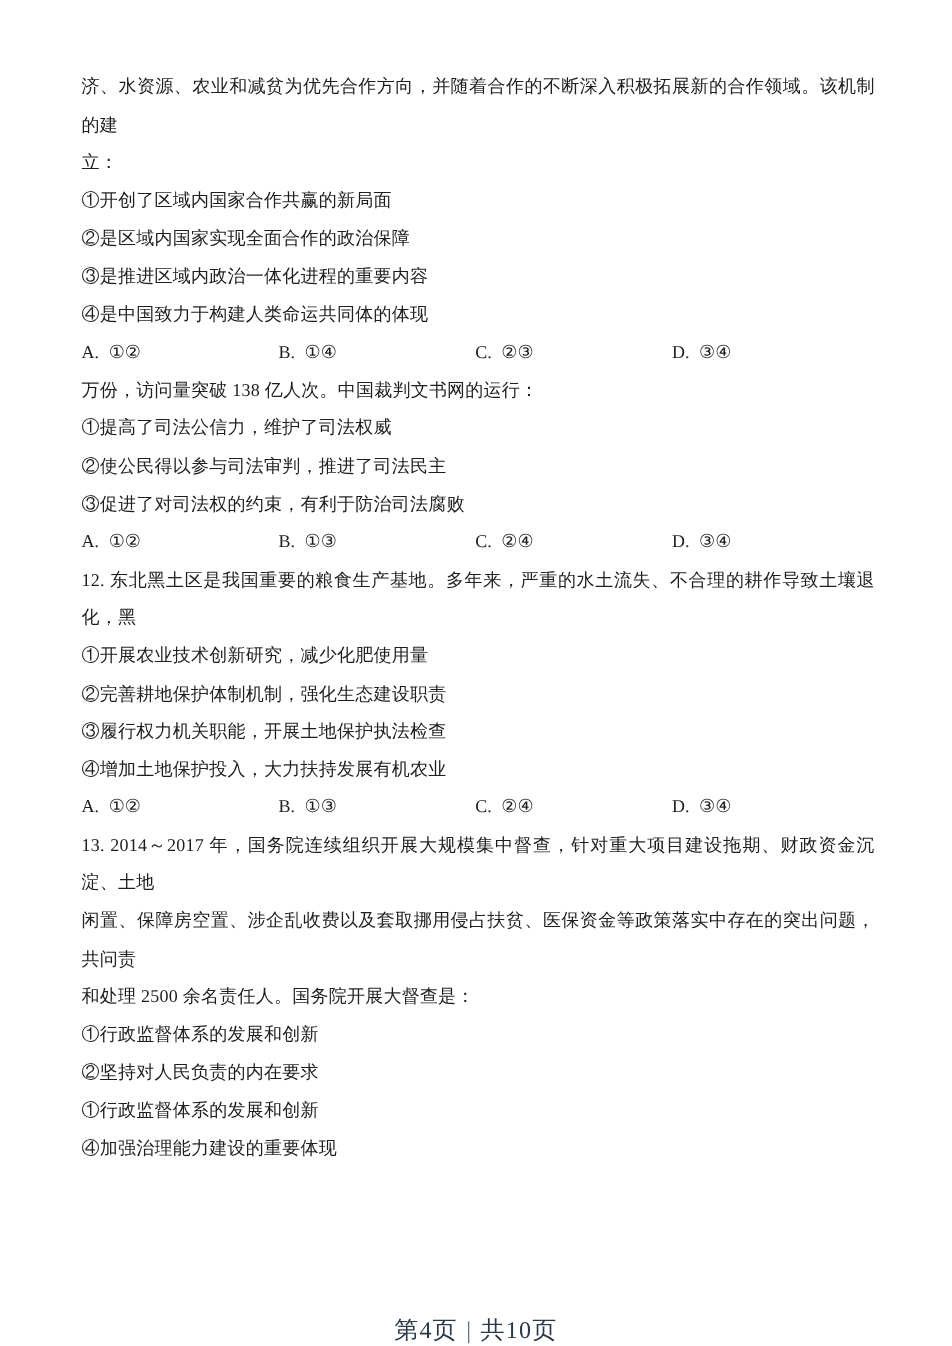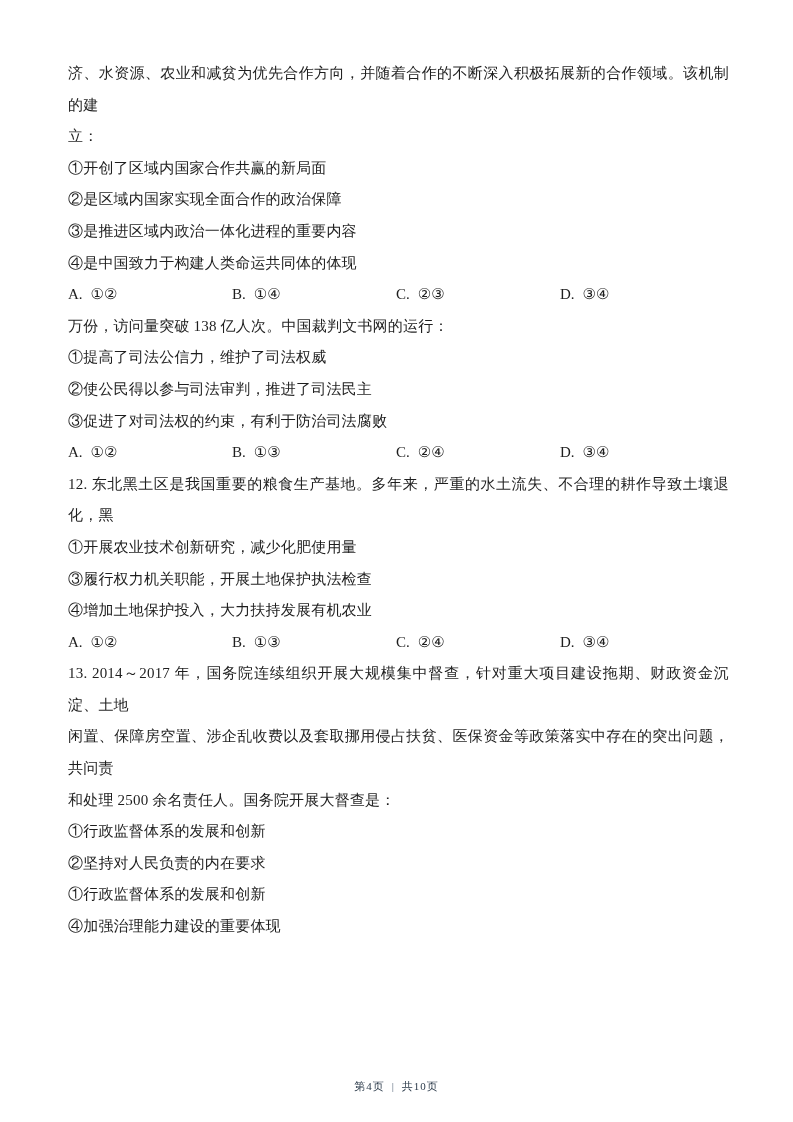--- a/index.html
+++ b/index.html
@@ -38,23 +38,23 @@
     flex: 0 0 auto;
     white-space: nowrap;
   }
   .option .opt-label {
     margin-right: 8px;
   }
   .page-footer {
     position: absolute;
     left: 0;
     right: 0;
-    bottom: 28px;
+    bottom: 0;
     text-align: center;
-    font-size: 11px;
+    font-size: 20px;
     color: #2b3a4a;
     letter-spacing: 1px;
   }
   .page-footer .sep {
     color: #5a6b7d;
     margin: 0 7px;
   }
 </style>
 </head>
 <body>
@@ -84,20 +84,21 @@
           <div class="options-row">
             <span class="option"><span class="opt-label">A.</span><span>①②</span></span>
             <span class="option"><span class="opt-label">B.</span><span>①③</span></span>
             <span class="option"><span class="opt-label">C.</span><span>②④</span></span>
             <span class="option"><span class="opt-label">D.</span><span>③④</span></span>
           </div>
         </section>
         <section>
           <div class="line">12. 东北黑土区是我国重要的粮食生产基地。多年来，严重的水土流失、不合理的耕作导致土壤退化，黑</div>
           <div class="line">①开展农业技术创新研究，减少化肥使用量</div>
+          <div class="line">②完善耕地保护体制机制，强化生态建设职责</div>
           <div class="line">③履行权力机关职能，开展土地保护执法检查</div>
           <div class="line">④增加土地保护投入，大力扶持发展有机农业</div>
           <div class="options-row">
             <span class="option"><span class="opt-label">A.</span><span>①②</span></span>
             <span class="option"><span class="opt-label">B.</span><span>①③</span></span>
             <span class="option"><span class="opt-label">C.</span><span>②④</span></span>
             <span class="option"><span class="opt-label">D.</span><span>③④</span></span>
           </div>
         </section>
         <section>

